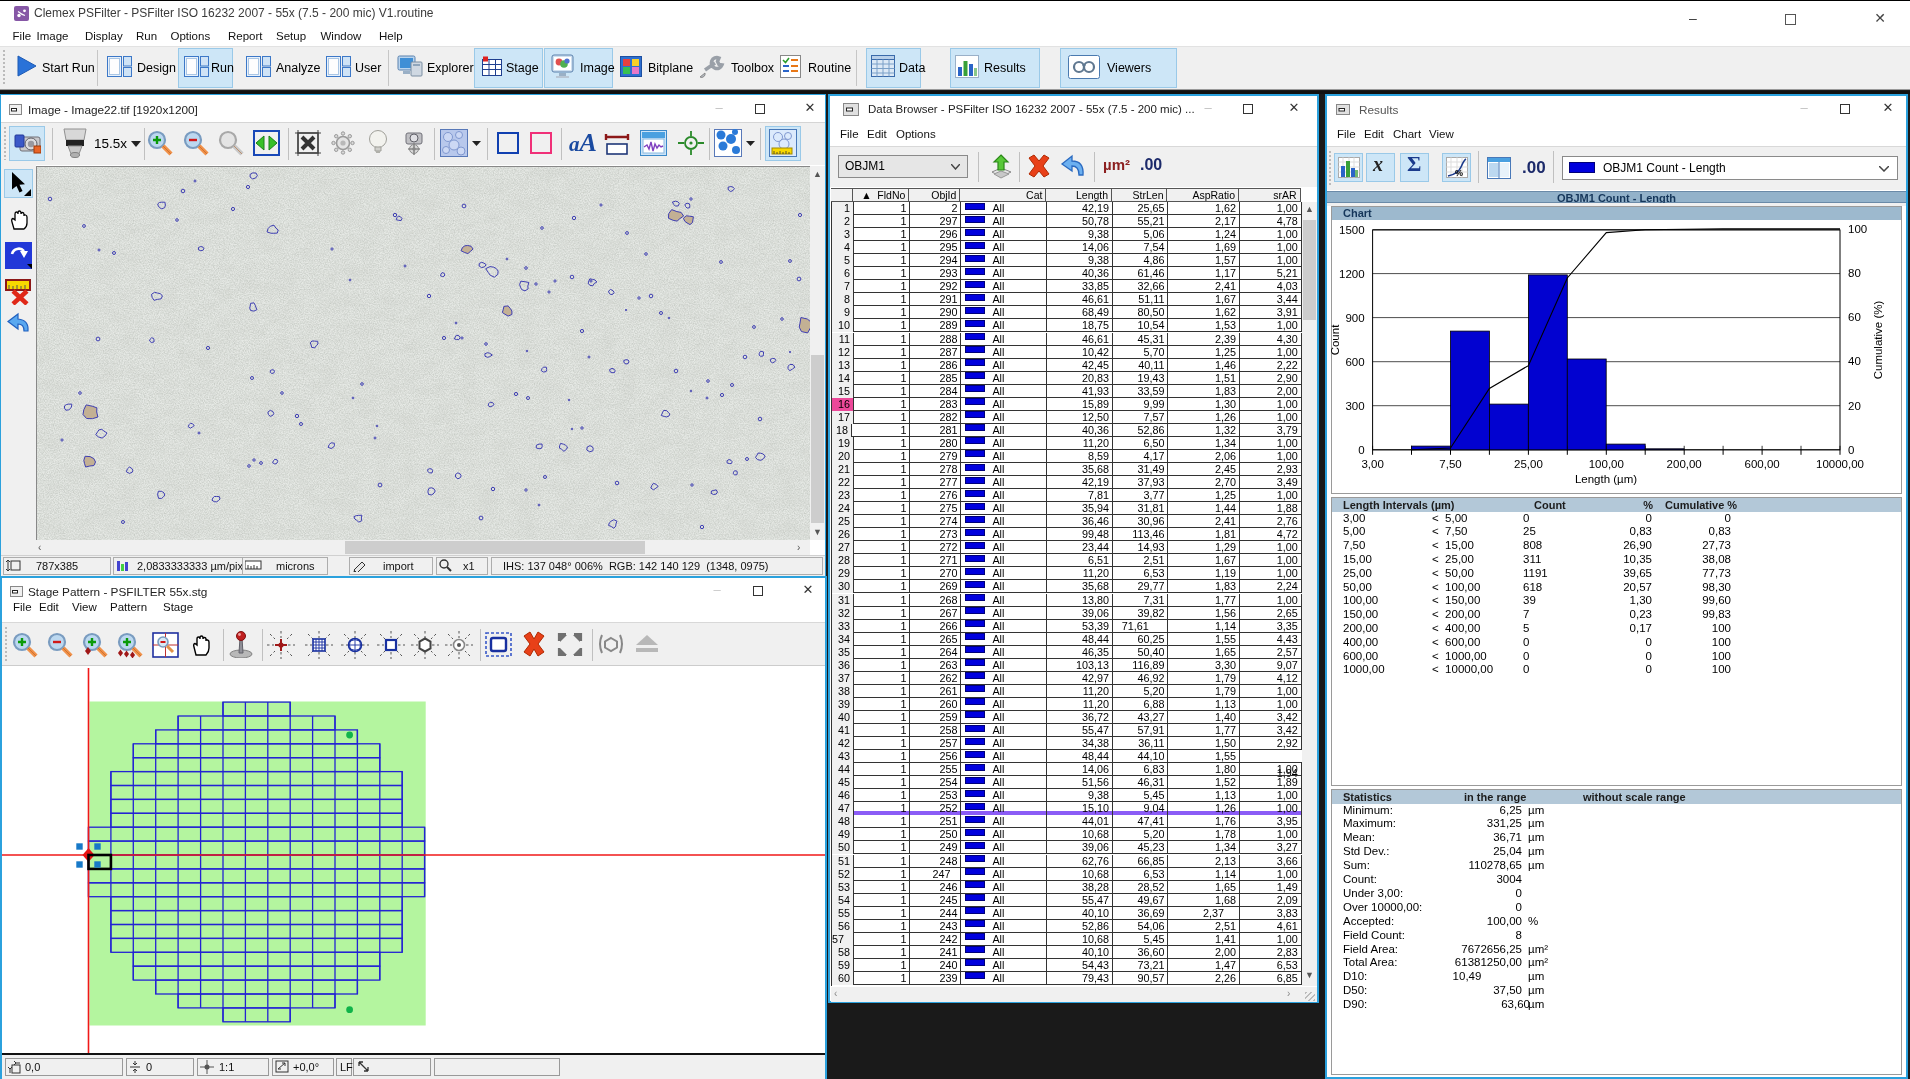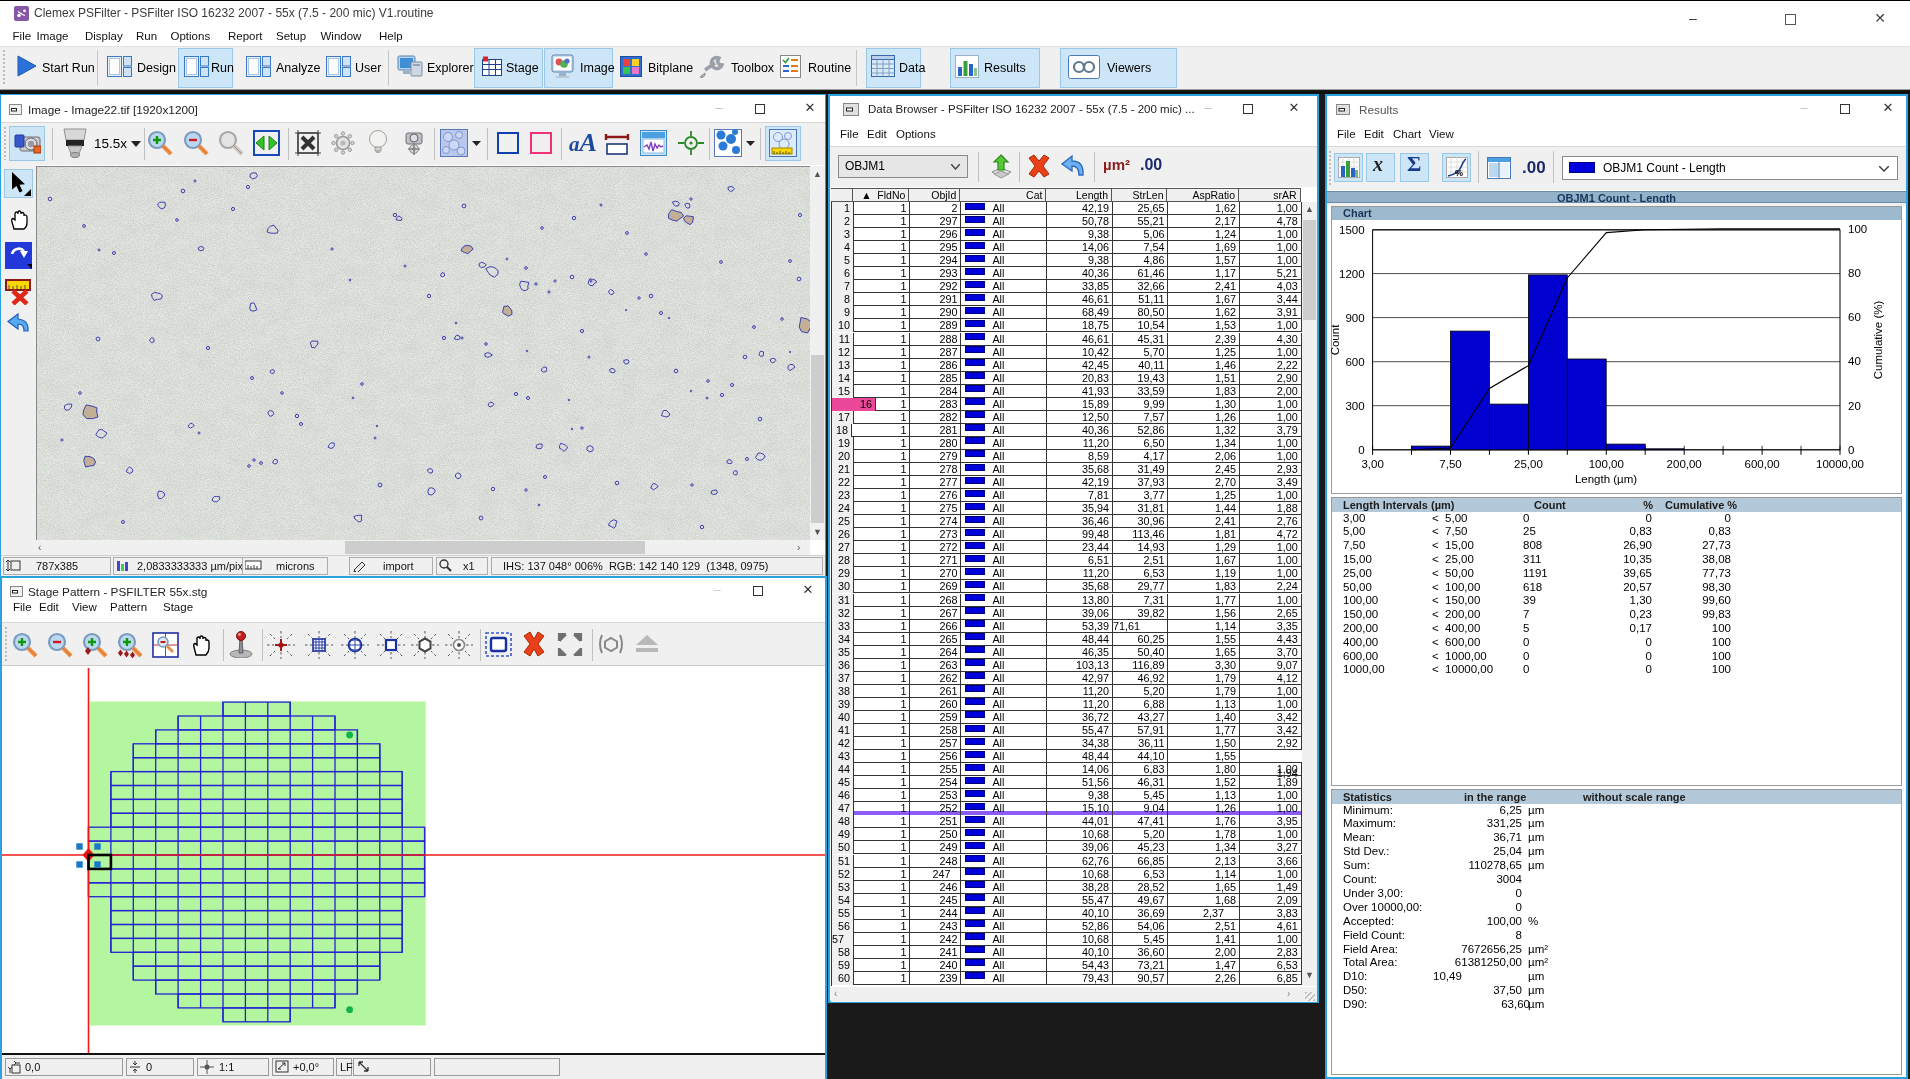--- a/index.html
+++ b/index.html
@@ -1220,21 +1220,21 @@
       <span style="position:absolute;left:129.4px;top:0;width:86px;height:13.05px;border-right:1px solid #333;box-sizing:border-box">
         <i class="swatch" style="position:absolute;left:4px;top:2.5px"></i>
         <i style="position:absolute;left:31px;font-style:normal">All</i>
       </span>
       <span style="position:absolute;left:215.4px;top:0;width:65.7px;height:13.05px;border-right:1px solid #333;text-align:right;padding-right:3px;box-sizing:border-box">41,93</span>
       <span style="position:absolute;left:281.1px;top:0;width:55.4px;height:13.05px;border-right:1px solid #333;text-align:right;padding-right:3px;box-sizing:border-box">33,59</span>
       <span style="position:absolute;left:336.5px;top:0;width:71.5px;height:13.05px;border-right:1px solid #333;text-align:right;padding-right:3px;box-sizing:border-box">1,83</span>
       <span style="position:absolute;left:408.0px;top:0;width:61.7px;height:13.05px;border-right:1px solid #333;text-align:right;padding-right:3px;box-sizing:border-box">2,00</span>
     </div>
     <div style="position:absolute;left:0;top:195.75px;width:470px;height:13.05px;border-bottom:1px solid #333;box-sizing:border-box">
-      <span style="position:absolute;left:0px;top:0;width:44px;height:13.05px;background:#ec4899;border-right:1px solid #333;text-align:right;padding-right:3px;box-sizing:border-box">16</span>
+      <span style="position:absolute;left:0px;top:0;width:22px;height:13.05px;background:#ec4899;border-right:1px solid #333;text-align:right;padding-right:3px;box-sizing:border-box">16</span>
       <span style="position:absolute;left:22px;top:0;width:56.4px;height:13.05px;border-right:1px solid #333;text-align:right;padding-right:3px;box-sizing:border-box">1</span>
       <span style="position:absolute;left:78.4px;top:0;width:51px;height:13.05px;border-right:1px solid #333;text-align:right;padding-right:3px;box-sizing:border-box">283</span>
       <span style="position:absolute;left:129.4px;top:0;width:86px;height:13.05px;border-right:1px solid #333;box-sizing:border-box">
         <i class="swatch" style="position:absolute;left:4px;top:2.5px"></i>
         <i style="position:absolute;left:31px;font-style:normal">All</i>
       </span>
       <span style="position:absolute;left:215.4px;top:0;width:65.7px;height:13.05px;border-right:1px solid #333;text-align:right;padding-right:3px;box-sizing:border-box">15,89</span>
       <span style="position:absolute;left:281.1px;top:0;width:55.4px;height:13.05px;border-right:1px solid #333;text-align:right;padding-right:3px;box-sizing:border-box">9,99</span>
       <span style="position:absolute;left:336.5px;top:0;width:71.5px;height:13.05px;border-right:1px solid #333;text-align:right;padding-right:3px;box-sizing:border-box">1,30</span>
       <span style="position:absolute;left:408.0px;top:0;width:61.7px;height:13.05px;border-right:1px solid #333;text-align:right;padding-right:3px;box-sizing:border-box">1,00</span>
@@ -1449,21 +1449,21 @@
     </div>
     <div style="position:absolute;left:0;top:417.60px;width:470px;height:13.05px;border-bottom:1px solid #333;box-sizing:border-box">
       <span style="position:absolute;left:0px;top:0;width:22px;height:13.05px;background:#f0f0f0;border-right:1px solid #333;text-align:right;padding-right:3px;box-sizing:border-box">33</span>
       <span style="position:absolute;left:22px;top:0;width:56.4px;height:13.05px;border-right:1px solid #333;text-align:right;padding-right:3px;box-sizing:border-box">1</span>
       <span style="position:absolute;left:78.4px;top:0;width:51px;height:13.05px;border-right:1px solid #333;text-align:right;padding-right:3px;box-sizing:border-box">266</span>
       <span style="position:absolute;left:129.4px;top:0;width:86px;height:13.05px;border-right:1px solid #333;box-sizing:border-box">
         <i class="swatch" style="position:absolute;left:4px;top:2.5px"></i>
         <i style="position:absolute;left:31px;font-style:normal">All</i>
       </span>
       <span style="position:absolute;left:215.4px;top:0;width:65.7px;height:13.05px;border-right:1px solid #333;text-align:right;padding-right:3px;box-sizing:border-box">53,39</span>
-      <span style="position:absolute;left:281.1px;top:0;width:55.4px;height:13.05px;border-right:1px solid #333;text-align:left;padding-right:10px;box-sizing:border-box">71,61</span>
+      <span style="position:absolute;left:281.1px;top:0;width:55.4px;height:13.05px;border-right:1px solid #333;text-align:center;padding-right:10px;box-sizing:border-box">71,61</span>
       <span style="position:absolute;left:336.5px;top:0;width:71.5px;height:13.05px;border-right:1px solid #333;text-align:right;padding-right:3px;box-sizing:border-box">1,14</span>
       <span style="position:absolute;left:408.0px;top:0;width:61.7px;height:13.05px;border-right:1px solid #333;text-align:right;padding-right:3px;box-sizing:border-box">3,35</span>
     </div>
     <div style="position:absolute;left:0;top:430.65px;width:470px;height:13.05px;border-bottom:1px solid #333;box-sizing:border-box">
       <span style="position:absolute;left:0px;top:0;width:22px;height:13.05px;background:#f0f0f0;border-right:1px solid #333;text-align:right;padding-right:3px;box-sizing:border-box">34</span>
       <span style="position:absolute;left:22px;top:0;width:56.4px;height:13.05px;border-right:1px solid #333;text-align:right;padding-right:3px;box-sizing:border-box">1</span>
       <span style="position:absolute;left:78.4px;top:0;width:51px;height:13.05px;border-right:1px solid #333;text-align:right;padding-right:3px;box-sizing:border-box">265</span>
       <span style="position:absolute;left:129.4px;top:0;width:86px;height:13.05px;border-right:1px solid #333;box-sizing:border-box">
         <i class="swatch" style="position:absolute;left:4px;top:2.5px"></i>
         <i style="position:absolute;left:31px;font-style:normal">All</i>
@@ -1477,21 +1477,21 @@
       <span style="position:absolute;left:0px;top:0;width:22px;height:13.05px;background:#f0f0f0;border-right:1px solid #333;text-align:right;padding-right:3px;box-sizing:border-box">35</span>
       <span style="position:absolute;left:22px;top:0;width:56.4px;height:13.05px;border-right:1px solid #333;text-align:right;padding-right:3px;box-sizing:border-box">1</span>
       <span style="position:absolute;left:78.4px;top:0;width:51px;height:13.05px;border-right:1px solid #333;text-align:right;padding-right:3px;box-sizing:border-box">264</span>
       <span style="position:absolute;left:129.4px;top:0;width:86px;height:13.05px;border-right:1px solid #333;box-sizing:border-box">
         <i class="swatch" style="position:absolute;left:4px;top:2.5px"></i>
         <i style="position:absolute;left:31px;font-style:normal">All</i>
       </span>
       <span style="position:absolute;left:215.4px;top:0;width:65.7px;height:13.05px;border-right:1px solid #333;text-align:right;padding-right:3px;box-sizing:border-box">46,35</span>
       <span style="position:absolute;left:281.1px;top:0;width:55.4px;height:13.05px;border-right:1px solid #333;text-align:right;padding-right:3px;box-sizing:border-box">50,40</span>
       <span style="position:absolute;left:336.5px;top:0;width:71.5px;height:13.05px;border-right:1px solid #333;text-align:right;padding-right:3px;box-sizing:border-box">1,65</span>
-      <span style="position:absolute;left:408.0px;top:0;width:61.7px;height:13.05px;border-right:1px solid #333;text-align:right;padding-right:3px;box-sizing:border-box">3,70</span>
+      <span style="position:absolute;left:408.0px;top:0;width:61.7px;height:13.05px;border-right:1px solid #333;text-align:right;padding-right:3px;box-sizing:border-box">2,57</span>
     </div>
     <div style="position:absolute;left:0;top:456.75px;width:470px;height:13.05px;border-bottom:1px solid #333;box-sizing:border-box">
       <span style="position:absolute;left:0px;top:0;width:22px;height:13.05px;background:#f0f0f0;border-right:1px solid #333;text-align:right;padding-right:3px;box-sizing:border-box">36</span>
       <span style="position:absolute;left:22px;top:0;width:56.4px;height:13.05px;border-right:1px solid #333;text-align:right;padding-right:3px;box-sizing:border-box">1</span>
       <span style="position:absolute;left:78.4px;top:0;width:51px;height:13.05px;border-right:1px solid #333;text-align:right;padding-right:3px;box-sizing:border-box">263</span>
       <span style="position:absolute;left:129.4px;top:0;width:86px;height:13.05px;border-right:1px solid #333;box-sizing:border-box">
         <i class="swatch" style="position:absolute;left:4px;top:2.5px"></i>
         <i style="position:absolute;left:31px;font-style:normal">All</i>
       </span>
       <span style="position:absolute;left:215.4px;top:0;width:65.7px;height:13.05px;border-right:1px solid #333;text-align:right;padding-right:3px;box-sizing:border-box">103,13</span>
@@ -2080,21 +2080,21 @@
     <span style="position:absolute;left:101px;width:90px;text-align:right">7672656,25</span>
 <span style="position:absolute;left:197px">µm²</span>
   </div>
 <div class="ivrow" style="left:1331px;top:956.4px;width:571px;height:13.9px">
 <span style="position:absolute;left:12px">Total Area:</span>
     <span style="position:absolute;left:101px;width:90px;text-align:right">61381250,00</span>
 <span style="position:absolute;left:197px">µm²</span>
   </div>
 <div class="ivrow" style="left:1331px;top:970.3px;width:571px;height:13.9px">
 <span style="position:absolute;left:12px">D10:</span>
-    <span style="position:absolute;left:102px;width:90px;text-align:left">10,49</span>
+    <span style="position:absolute;left:91px;width:90px;text-align:center">10,49</span>
 <span style="position:absolute;left:197px">µm</span>
   </div>
 <div class="ivrow" style="left:1331px;top:984.2px;width:571px;height:13.9px">
 <span style="position:absolute;left:12px">D50:</span>
     <span style="position:absolute;left:101px;width:90px;text-align:right">37,50</span>
 <span style="position:absolute;left:197px">µm</span>
   </div>
 <div class="ivrow" style="left:1331px;top:998.1px;width:571px;height:13.9px">
 <span style="position:absolute;left:12px">D90:</span>
     <span style="position:absolute;left:109px;width:90px;text-align:right">63,60</span>

